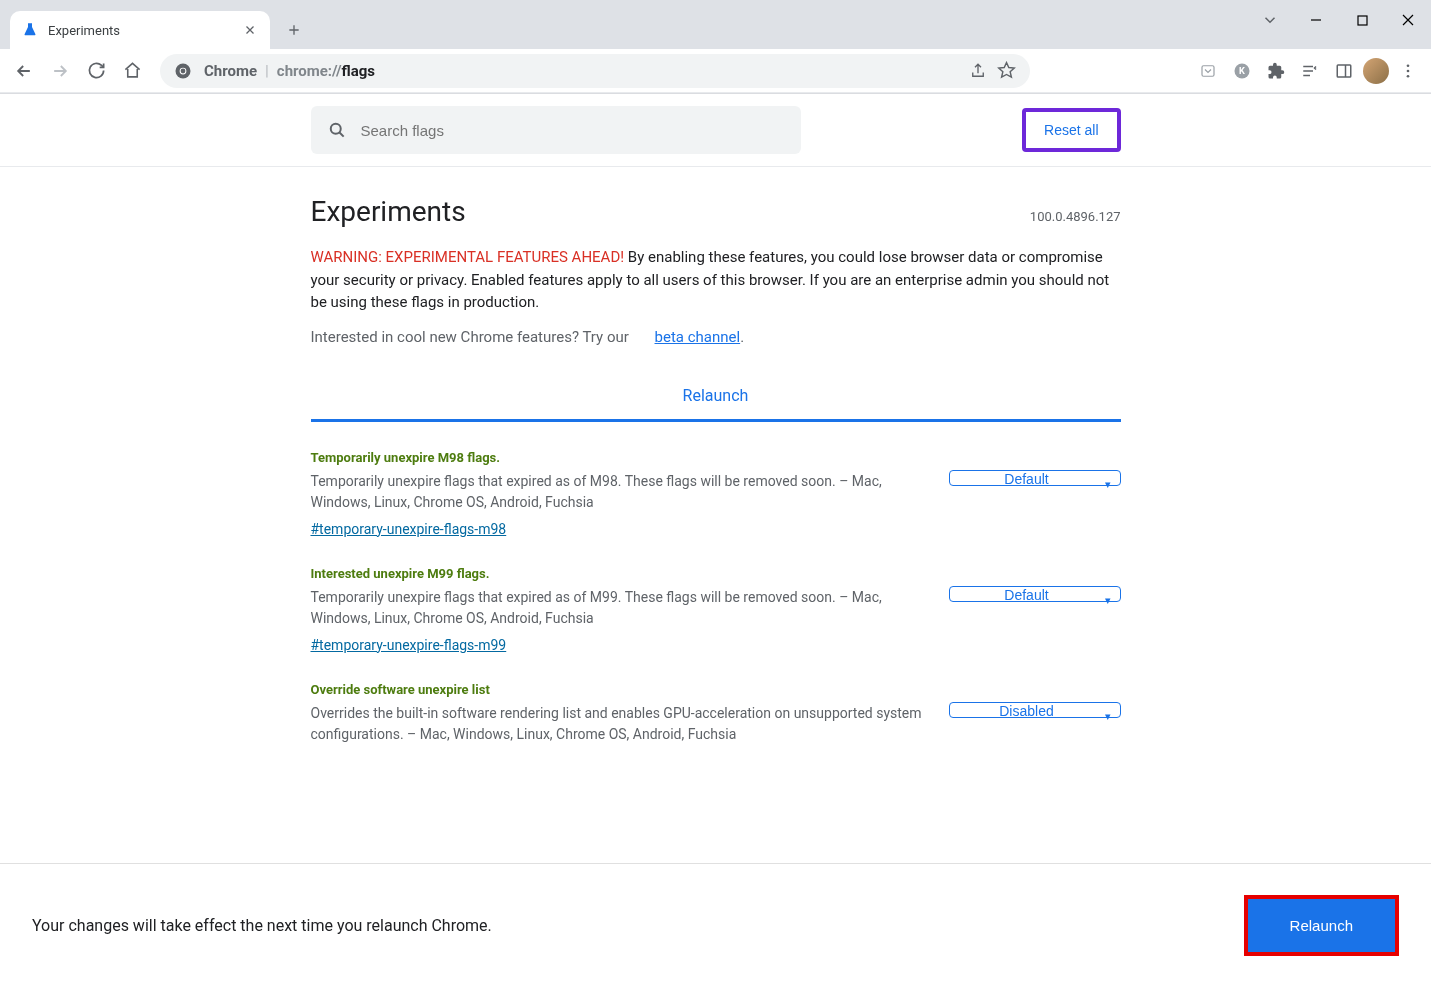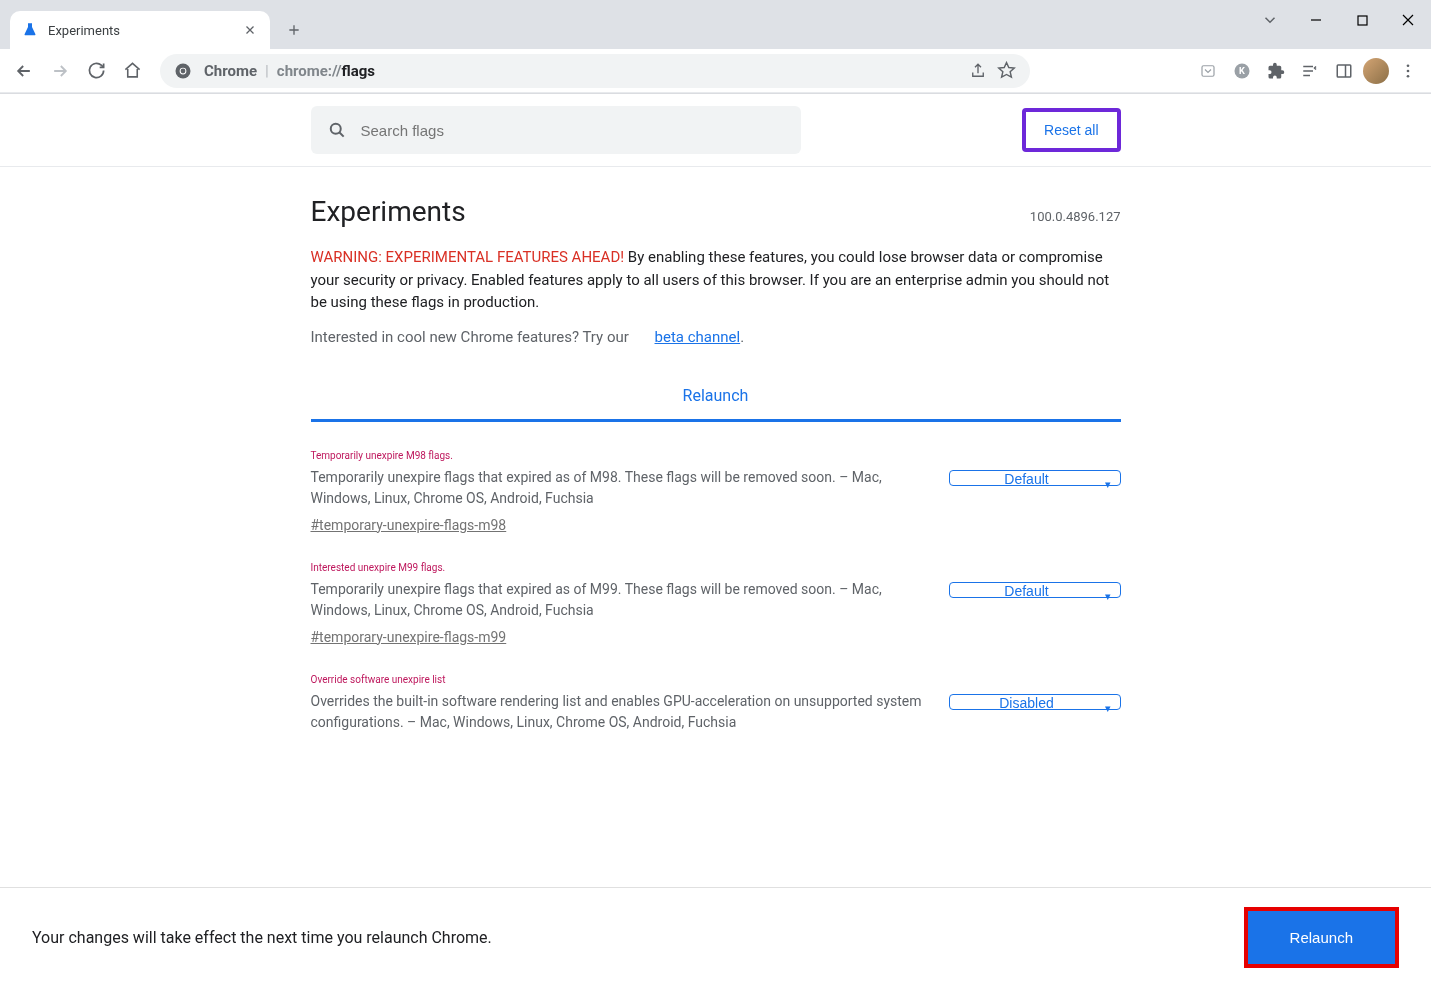--- a/index.html
+++ b/index.html
@@ -51,29 +51,29 @@
 .warning-red { color: #d93025; }
 .beta-line { font-size: 15px; color: #5f6368; padding-bottom: 28px; }
 .beta-link { color: #1a73e8; text-decoration: underline; margin-left: 22px; }
 
 .tabs-row { display: flex; border-bottom: 1px solid #ccc; }
 .flag-tab { flex: 1; text-align: center; padding: 12px 0 14px; font-size: 16px; color: #5f6368; cursor: pointer; }
 .flag-tab.active { color: #1a73e8; border-bottom: 3px solid #1a73e8; margin-bottom: -1px; }
 
 .flag-item { display: flex; padding: 28px 0 0; gap: 20px; align-items: flex-start; }
 .flag-info { flex: 1; }
-.flag-title { font-size: 10px; font-weight: 400; color: #be185d; margin-bottom: 6px; }
+.flag-title { font-size: 13px; font-weight: 700; color: #4d7c0f; margin-bottom: 6px; }
 .flag-desc { font-size: 14px; color: #5f6368; line-height: 1.5; margin-bottom: 6px; }
-.flag-hash { font-size: 14px; color: #737373; text-decoration: underline; cursor: pointer; text-align: center; }
+.flag-hash { font-size: 14px; color: #0369a1; text-decoration: underline; cursor: pointer; text-align: center; }
 .flag-select { width: 172px; height: 16px; border: 1px solid #1a73e8; background: #fff; color: #1a73e8; font-size: 14px; padding: 0 28px 0 12px; border-radius: 4px; cursor: pointer; appearance: none; position: relative; margin-top: 20px; text-align: center; }
 .select-wrap { position: relative; }
 .select-arrow { position: absolute; right: 10px; top: 28px; pointer-events: none; color: #1a73e8; font-size: 11px; }
 
 
-.relaunch-bar { position: absolute; bottom: 0; left: 0; right: 0; height: 100px; background: #fff; border-top: 1px solid #e0e0e0; display: flex; align-items: center; padding: 0 32px; z-index: 10; }
+.relaunch-bar { position: absolute; bottom: 0; left: 0; right: 0; height: 124px; background: #fff; border-top: 1px solid #e0e0e0; display: flex; align-items: center; padding: 0 32px; z-index: 10; }
 .relaunch-msg { font-size: 16px; color: #202124; }
 .relaunch-btn-wrap { margin-left: auto; border: 4px solid #e60000; padding: 0; }
 .relaunch-btn { background: #1a73e8; color: #fff; border: none; font-size: 15px; padding: 18px 42px; cursor: pointer; font-weight: 500; }
 
 
 .content-wrapper::-webkit-scrollbar { width: 16px; }
 .content-wrapper::-webkit-scrollbar-track { background: #f1f1f1; }
 .content-wrapper::-webkit-scrollbar-thumb { background: #c1c1c1; }
 
 svg { display: block; }

